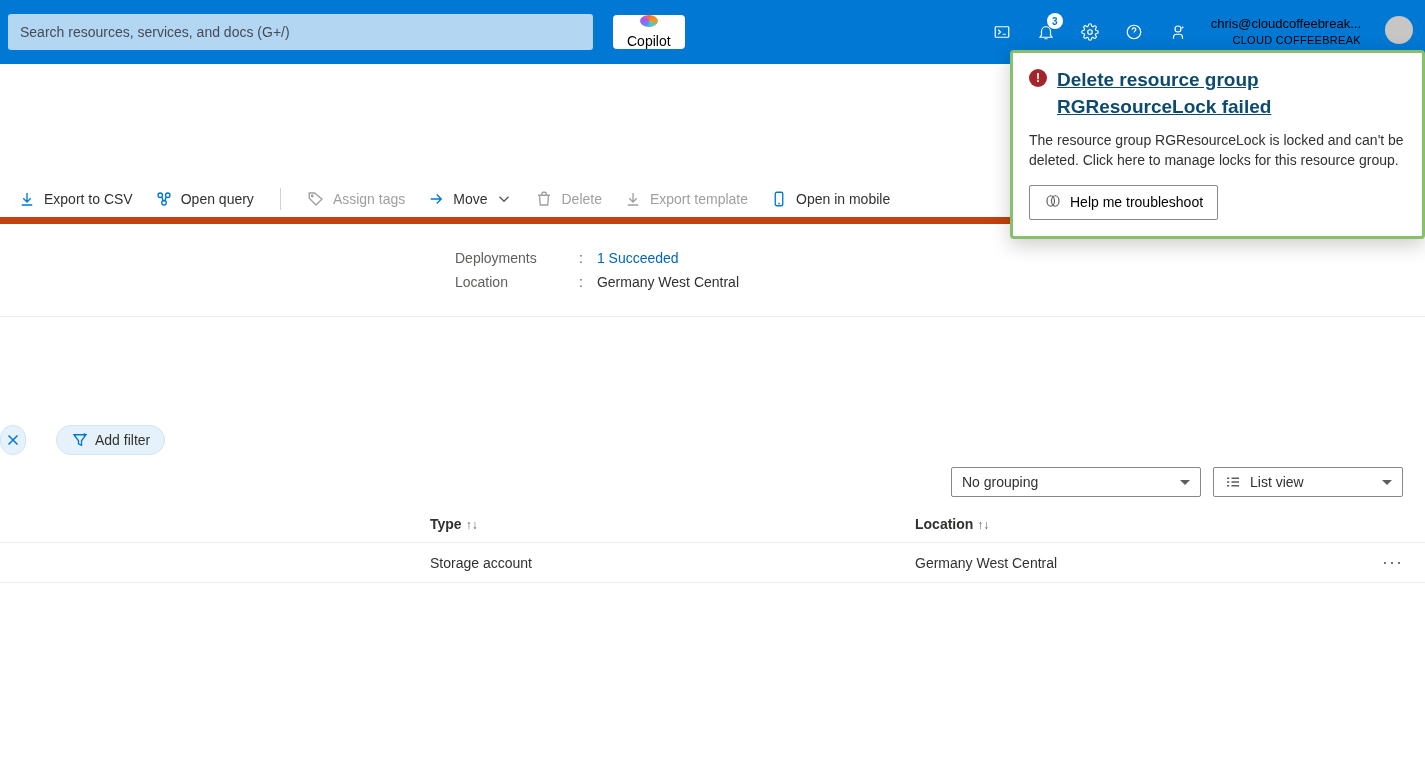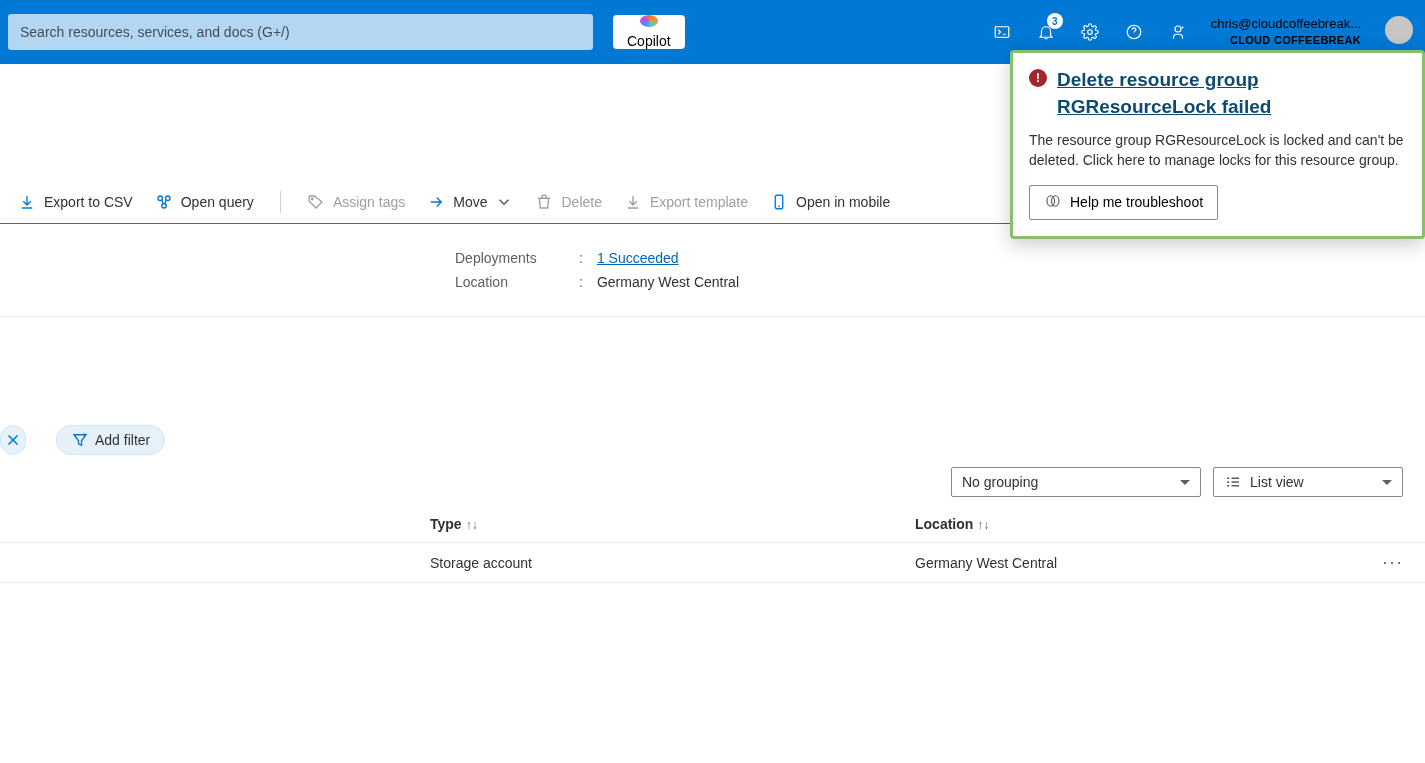--- a/index.html
+++ b/index.html
@@ -55,47 +55,47 @@
   border-radius: 50%; width: 16px; height: 16px;
   font-size: 10px; font-weight: bold;
   display: flex; align-items: center; justify-content: center;
 }
 .account-block {
   display: flex; align-items: flex-start; gap: 24px;
   color: #000000; padding: 0 4px 0 12px; cursor: pointer;
 }
 .account-text { text-align: right; font-size: 12px; line-height: 1.3; }
 .account-email { font-size: 13px; }
-.account-tenant { font-weight: bold; font-size: 11px; letter-spacing: 0.3px; }
+.account-tenant { font-weight: normal; font-size: 11px; letter-spacing: 0.3px; }
 .avatar { width: 28px; height: 28px; border-radius: 50%; background: #c8c6c4; }
 
 .cmdbar {
   display: flex; align-items: center;
   padding: 0 16px; gap: 18px;
   height: 44px; margin-top: 116px;
-  border-bottom: 1px solid #c2410c;
+  border-bottom: 7px solid #c2410c;
 }
 .cmd {
   display: flex; align-items: center; gap: 8px;
   font-size: 14px; color: #323130; cursor: pointer;
   padding: 4px 2px;
 }
 .cmd.disabled { color: #a19f9d; cursor: default; }
 .cmd-icon { color: #0078d4; display: inline-flex; }
 .cmd.disabled .cmd-icon { color: #a19f9d; }
 .cmd-divider { width: 1px; height: 22px; background: #d2d0ce; margin: 0 6px; }
 
 .details {
   padding: 18px 11px 18px 455px;
   border-bottom: 1px solid #edebe9;
 }
 .detail-row { display: flex; gap: 14px; font-size: 14px; margin: 8px 0; }
 .detail-label { color: #605e5c; width: 110px; }
 .detail-colon { color: #605e5c; }
-.detail-link { color: #0067b8; text-decoration: underline; cursor: pointer; }
+.detail-link { color: #0067b8; cursor: pointer; }
 
 .filter-bar {
   display: flex; align-items: center; gap: 10px;
   padding: 0 0 0 0; margin-top: 108px;
 }
 .pill {
   display: inline-flex; align-items: center; gap: 6px;
   height: 30px; padding: 0 14px;
   border: 1px solid #cfe5f6; background: #e5f1fb;
   border-radius: 16px; font-size: 14px; color: #323130;

